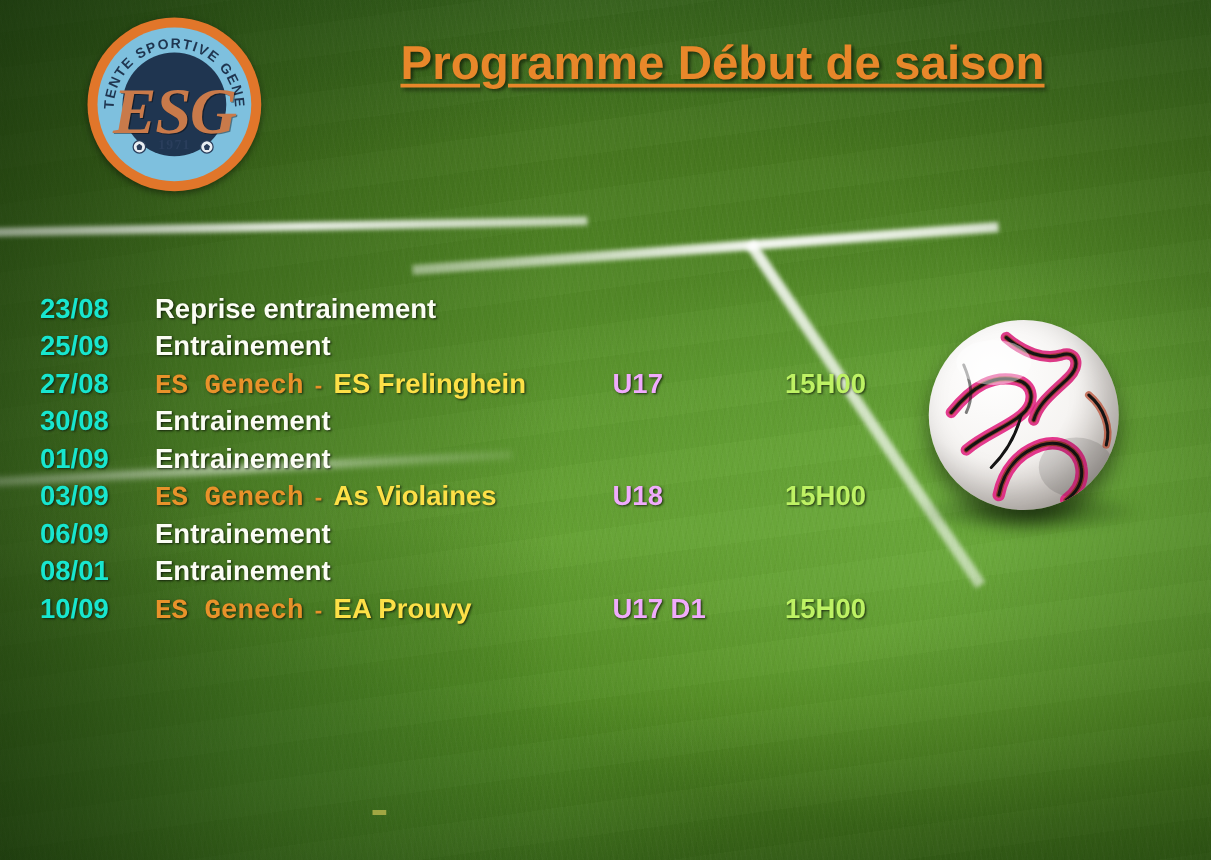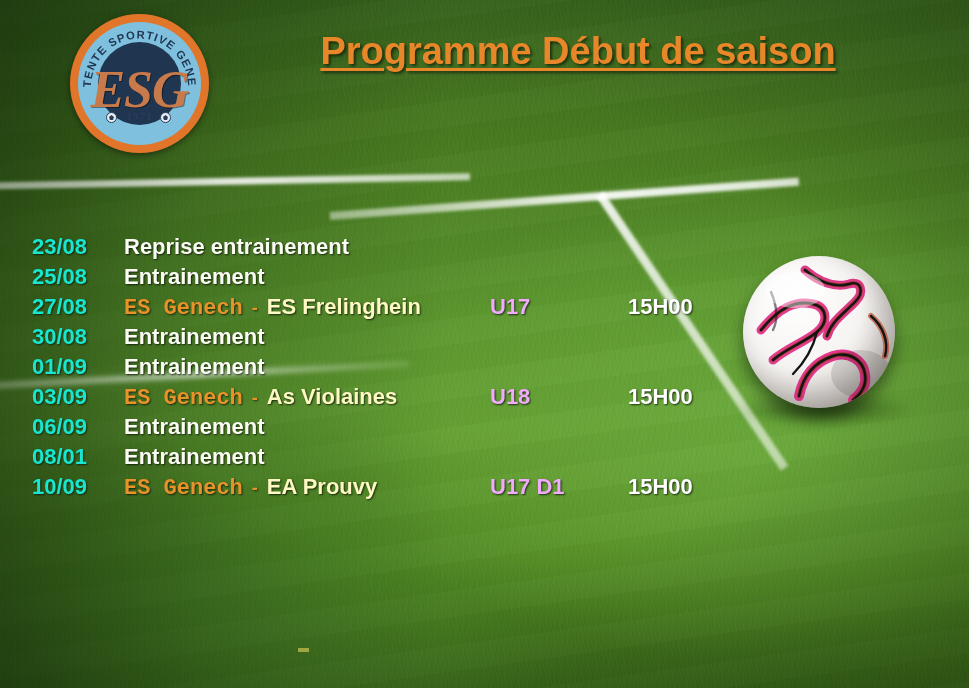--- a/index.html
+++ b/index.html
@@ -226,34 +226,34 @@
   }
   .c-dash {
     flex: 0 0 auto;
     padding: 0 9px;
     font-size: 18px;
     color: #e8922a;
     text-shadow: 1px 1px 2px rgba(0,0,0,.6);
   }
   .c-away {
     flex: 0 0 auto;
-    color: #fef9c3;
+    color: #fde047;
     text-shadow: 1px 1px 2px rgba(0,0,0,.7);
     text-align: right;
   }
   .c-cat {
     position: absolute;
     left: 458px;
     color: #f0abfc;
     text-shadow: 1px 1px 2px rgba(0,0,0,.7);
   }
   .c-time {
     position: absolute;
     left: 596px;
-    color: #ffffff;
+    color: #bef264;
     text-shadow: 1px 1px 2px rgba(0,0,0,.7);
     text-align: right;
   }
   .row-training .c-label {
     color: #fbfdf4;
     text-shadow: 1px 1px 2px rgba(0,0,0,.7);
   }
   .row { position: relative; }
 
   .stray-mark {
@@ -323,21 +323,21 @@
   <div class="title">
     <span>Programme Début de saison</span><br>
   </div>
 
   <div class="schedule">
       <div class="row row-training">
         <div class="c-date">23/08</div>
         <div class="c-label">Reprise entrainement</div>
       </div>
       <div class="row row-training">
-        <div class="c-date">25/08</div>
+        <div class="c-date">25/09</div>
         <div class="c-label">Entrainement</div>
       </div>
       <div class="row row-match">
         <div class="c-date">27/08</div>
         <div class="c-home">ES Genech</div>
         <div class="c-dash">-</div>
         <div class="c-away">ES Frelinghein</div>
         <div class="c-cat">U17</div>
         <div class="c-time">15H00</div>
       </div>

